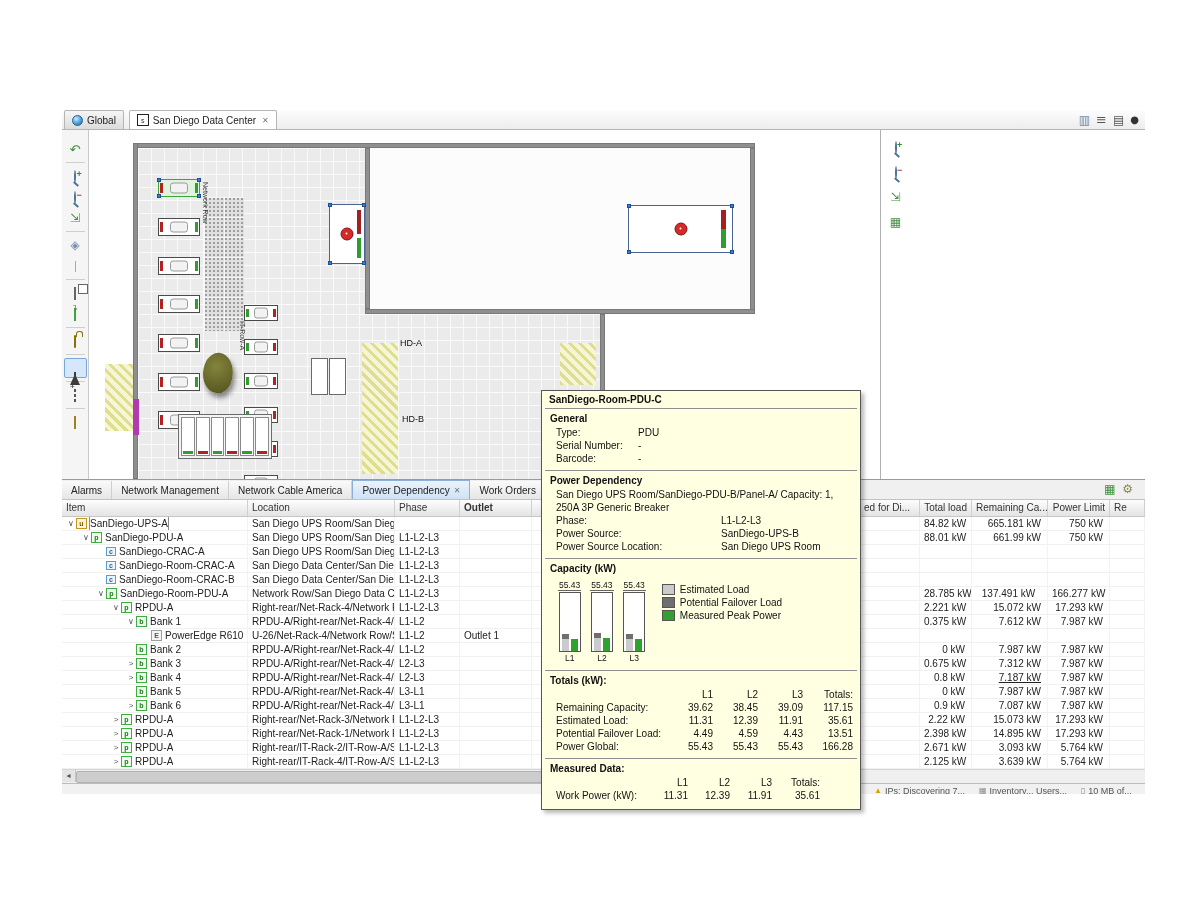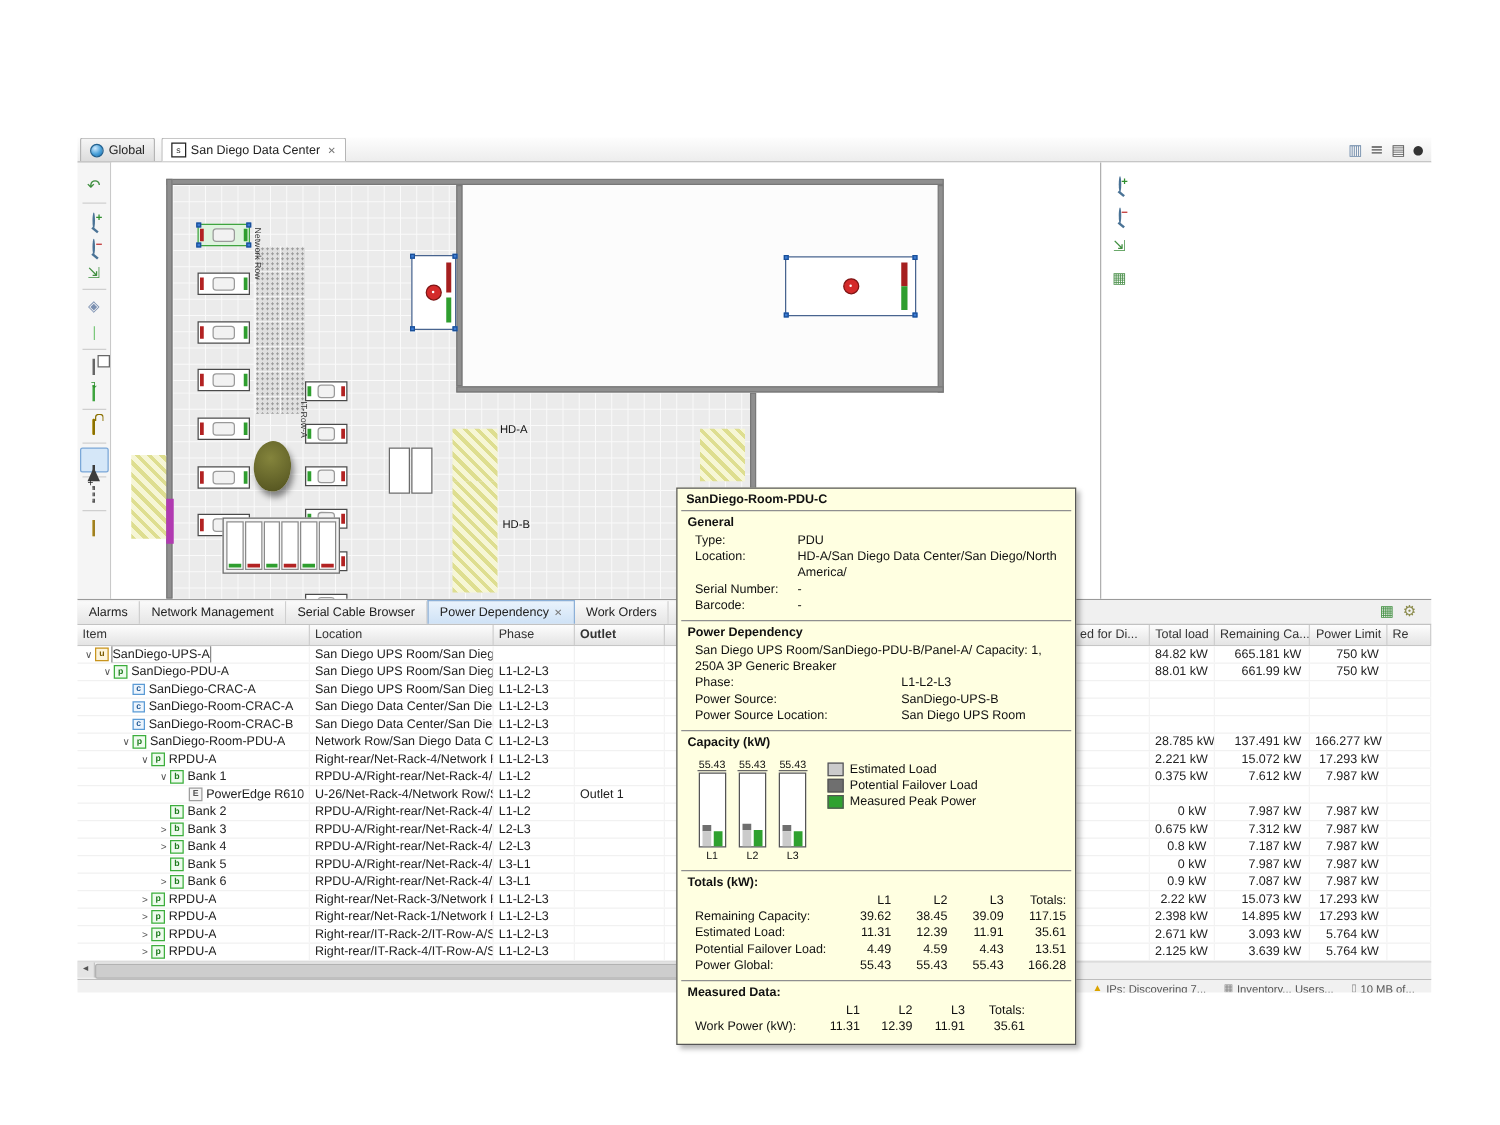--- a/index.html
+++ b/index.html
@@ -325,21 +325,21 @@
       </div>
     </div>
 
     <div class="bottom">
       <div class="ptabs-row">
         <span id="panel-tabs"><span class="ptab">
               <span>Alarms</span>
             </span><span class="ptab">
               <span>Network Management</span>
             </span><span class="ptab">
-              <span>Serial Cable Browser</span>
+              <span>Network Cable America</span>
             </span><span class="ptab active">
               <span>Power Dependency</span>
               <span class="x">✕</span>
             </span><span class="ptab">
               <span>Work Orders</span>
             </span><span class="ptab">
               <span>Equipment Browser</span>
             </span></span>
         <span class="pt-icons" id="panel-icons">
             <span><span class="glyph" style="color: rgb(63, 143, 63); font-size: 12px;">▦</span></span>
@@ -444,21 +444,21 @@
               <span class="exp">∨</span>
               <span class="tico p">p</span>
               <span class="tname">SanDiego-Room-PDU-A</span>
             </div>
             <div class="c" style="width: 147px;">Network Row/San Diego Data Cen...</div>
             <div class="c" style="width: 65px;">L1-L2-L3</div>
             <div class="c" style="width: 72px;"></div>
             <div class="c" style="width: 328px;"></div>
             <div class="c" style="width: 60px;"></div>
             <div class="c num" style="width: 52px;">28.785 kW</div>
-            <div class="c num" style="width: 76px;">137.491 kW</div>
+            <div class="c num" style="width: 76px; text-align: center;">137.491 kW</div>
             <div class="c num" style="width: 62px;">166.277 kW</div>
             <div class="c" style="width: 35px;"></div>
           </div>
           <div class="grow">
             <div class="c treec" style="width: 186px; padding-left: 49px;">
               <span class="exp">∨</span>
               <span class="tico p">p</span>
               <span class="tname">RPDU-A</span>
             </div>
             <div class="c" style="width: 147px;">Right-rear/Net-Rack-4/Network R...</div>
@@ -540,21 +540,21 @@
               <span class="exp">&gt;</span>
               <span class="tico b">b</span>
               <span class="tname">Bank 4</span>
             </div>
             <div class="c" style="width: 147px;">RPDU-A/Right-rear/Net-Rack-4/N...</div>
             <div class="c" style="width: 65px;">L2-L3</div>
             <div class="c" style="width: 72px;"></div>
             <div class="c" style="width: 328px;"></div>
             <div class="c" style="width: 60px;"></div>
             <div class="c num" style="width: 52px;">0.8 kW</div>
-            <div class="c num" style="width: 76px;">7.187 kW</div>
+            <div class="c num" style="width: 76px; text-decoration: underline;">7.187 kW</div>
             <div class="c num" style="width: 62px;">7.987 kW</div>
             <div class="c" style="width: 35px;"></div>
           </div>
           <div class="grow">
             <div class="c treec" style="width: 186px; padding-left: 64px;">
               <span class="exp"></span>
               <span class="tico b">b</span>
               <span class="tname">Bank 5</span>
             </div>
             <div class="c" style="width: 147px;">RPDU-A/Right-rear/Net-Rack-4/N...</div>
@@ -675,24 +675,20 @@
 
   <div class="tip">
     <div class="ttl">SanDiego-Room-PDU-C</div>
     <div class="sep"></div>
     <div class="sect">
       <h4>General</h4>
       <div id="general-rows">
           <div class="kv">
             <span class="k">Type:</span>
             <span class="v">PDU</span>
-          </div>
-          <div class="kv">
-            <span class="k">Location:</span>
-            <span class="v">HD-A/San Diego Data Center/San Diego/North America/</span>
           </div>
           <div class="kv">
             <span class="k">Serial Number:</span>
             <span class="v">-</span>
           </div>
           <div class="kv">
             <span class="k">Barcode:</span>
             <span class="v">-</span>
           </div>
         </div>

